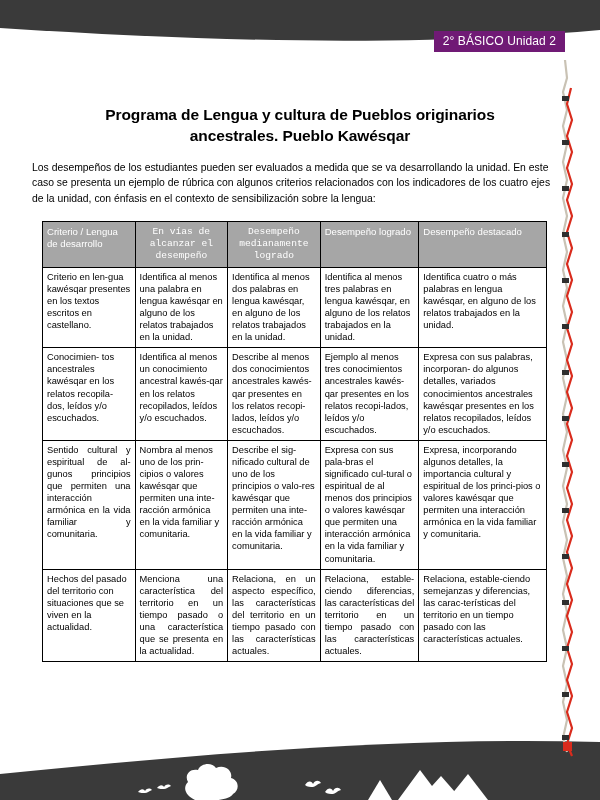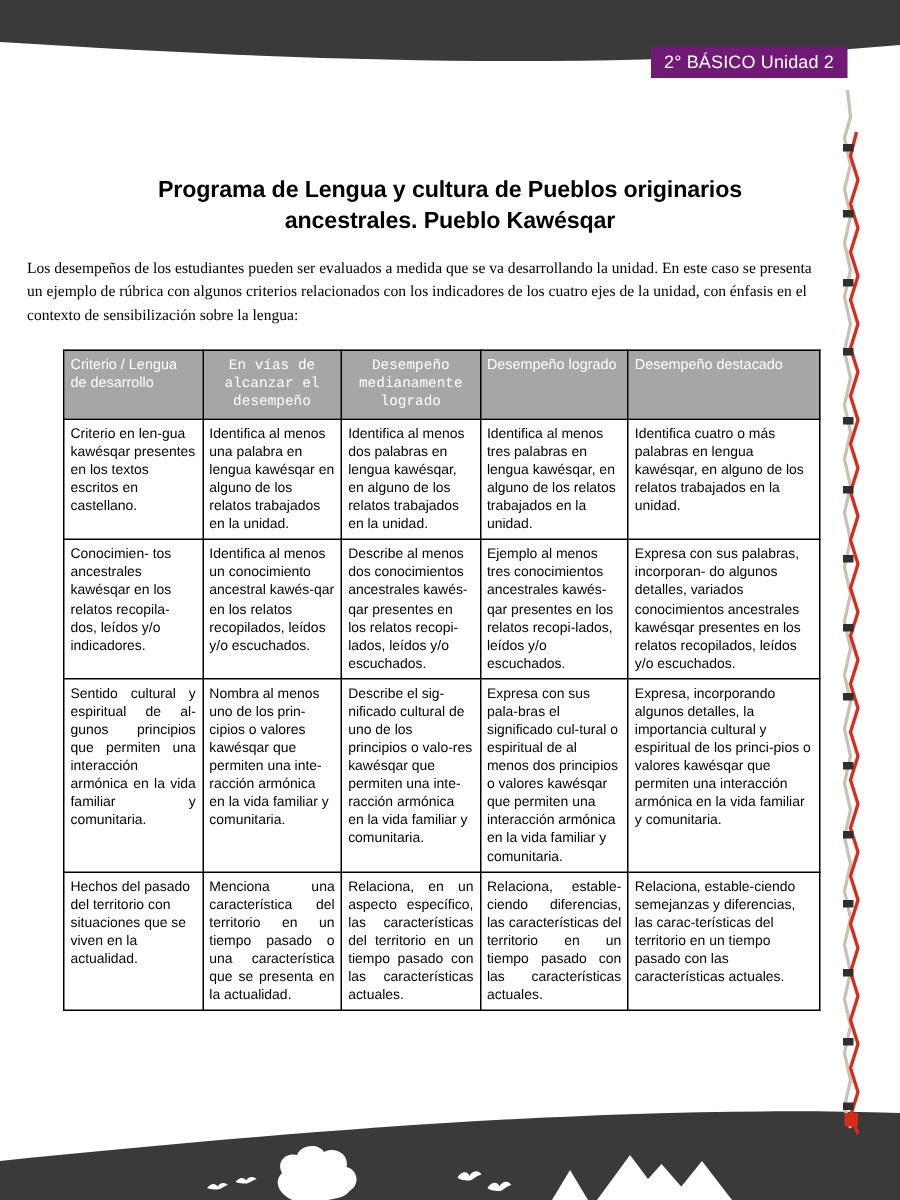--- a/index.html
+++ b/index.html
@@ -59,21 +59,21 @@
     width: 600px;
     height: 70px;
     z-index: 1;
     overflow: hidden;
   }
   #bottom-band svg { display: block; }
 
   
   #content {
     position: absolute;
-    top: 12px; left: 0;
+    top: 0; left: 0;
     width: 600px;
     z-index: 3;
   }
 
   #page-title {
     margin: 104px 60px 0 60px;
     text-align: center;
     font-size: 15.5px;
     font-weight: bold;
     line-height: 1.38;
@@ -88,26 +88,25 @@
     font-family: "Liberation Serif", serif;
     font-weight: bold;
     font-size: 16px;
     padding: 6px 0 7px 10px;
     height: 20px;
     line-height: 20px;
     box-sizing: content-box;
   }
 
   #intro-text {
-    margin: 13px 48px 0 18px;
+    margin: 13px 48px 0 32px;
     font-size: 10.4px;
     line-height: 1.50;
     color: #000000;
     text-align: left;
-    font-family: Liberation Serif, serif;
   }
 
   
   #rubric-wrap {
     margin: 14px 0 0 42px;
     width: 505px;
   }
   table.rubric {
     border-collapse: collapse;
     table-layout: fixed;
@@ -231,21 +230,21 @@
       </thead>
       <tbody>
         <tr>
           <td>Criterio en len-gua kawésqar presentes en los textos escritos en castellano.</td>
           <td>Identifica al menos una palabra en lengua kawésqar en alguno de los relatos trabajados en la unidad.</td>
           <td>Identifica al menos dos palabras en lengua kawésqar, en alguno de los relatos trabajados en la unidad.</td>
           <td>Identifica al menos tres palabras en lengua kawésqar, en alguno de los relatos trabajados en la unidad.</td>
           <td>Identifica cuatro o más palabras en lengua kawésqar, en alguno de los relatos trabajados en la unidad.</td>
         </tr>
         <tr>
-          <td>Conocimien- tos ancestrales kawésqar en los relatos recopila-dos, leídos y/o indicadores.</td>
+          <td>Conocimien- tos ancestrales kawésqar en los relatos recopila-dos, leídos y/o escuchados.</td>
           <td>Identifica al menos un conocimiento ancestral kawés-qar en los relatos recopilados, leídos y/o escuchados.</td>
           <td>Describe al menos dos conocimientos ancestrales kawés-qar presentes en los relatos recopi-lados, leídos y/o escuchados.</td>
           <td>Ejemplo al menos tres conocimientos ancestrales kawés-qar presentes en los relatos recopi-lados, leídos y/o escuchados.</td>
           <td>Expresa con sus palabras, incorporan- do algunos detalles, variados conocimientos ancestrales kawésqar presentes en los relatos recopilados, leídos y/o escuchados.</td>
         </tr>
         <tr>
           <td class="just">Sentido cultural y espiritual de al-gunos principios que permiten una interacción armónica en la vida familiar y comunitaria.</td>
           <td>Nombra al menos uno de los prin-cipios o valores kawésqar que permiten una inte-racción armónica en la vida familiar y comunitaria.</td>
           <td>Describe el sig-nificado cultural de uno de los principios o valo-res kawésqar que permiten una inte-racción armónica en la vida familiar y comunitaria.</td>
           <td>Expresa con sus pala-bras el significado cul-tural o espiritual de al menos dos principios o valores kawésqar que permiten una interacción armónica en la vida familiar y comunitaria.</td>

